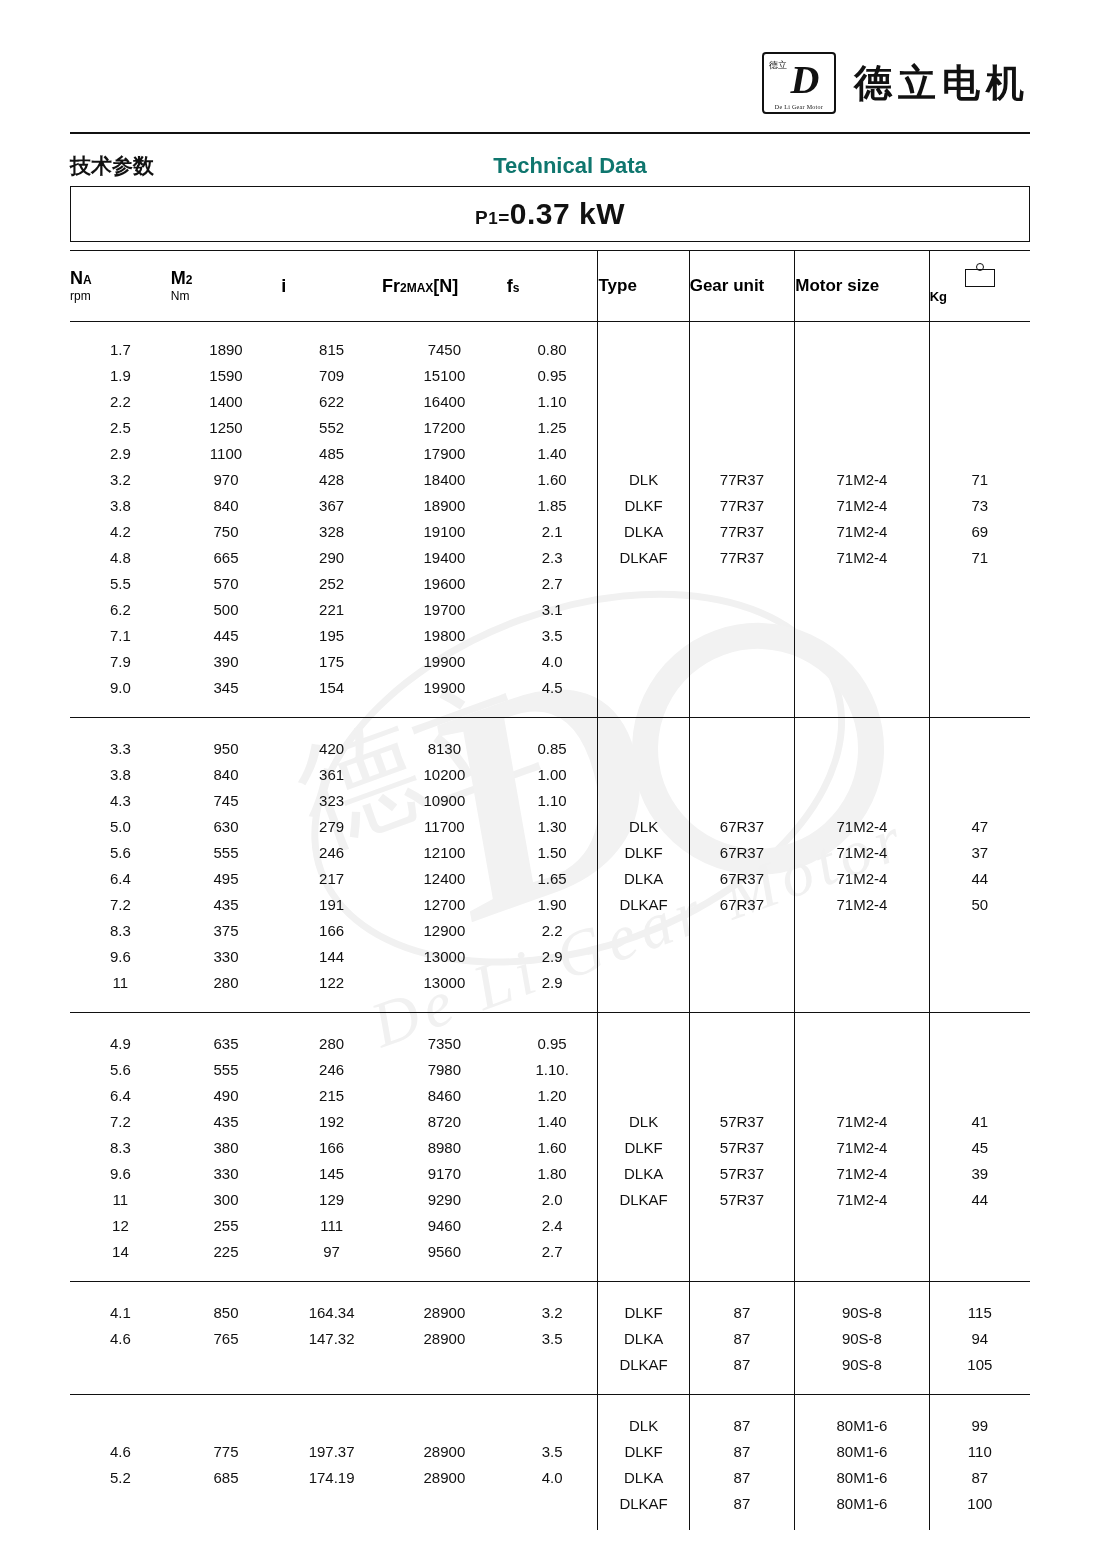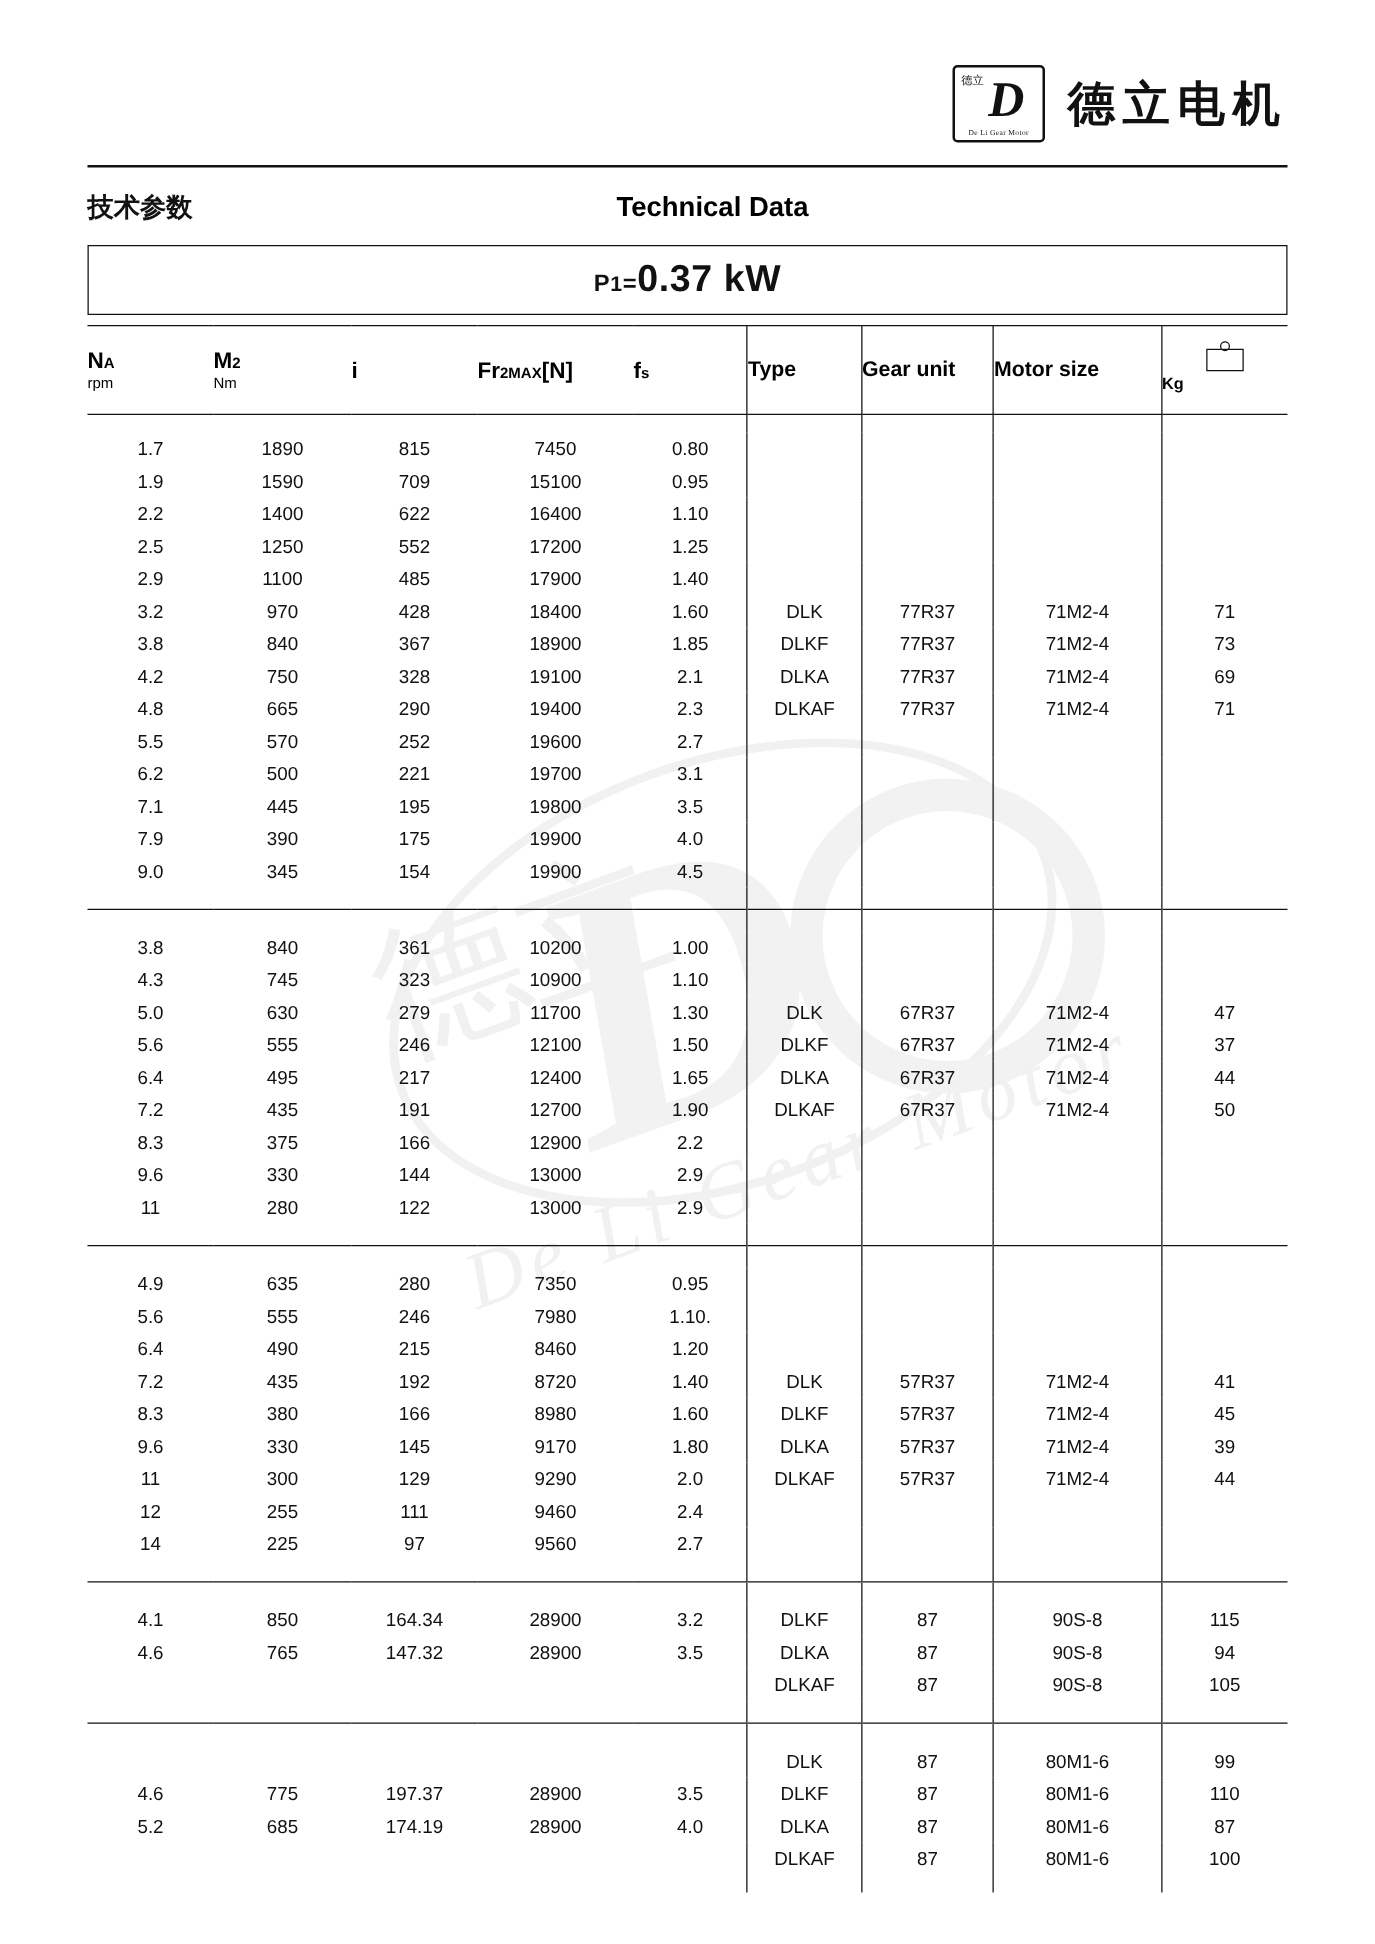--- a/index.html
+++ b/index.html
@@ -173,31 +173,30 @@
     font-size: 21px;
     font-weight: bold;
     color: #111;
     width: 220px;
   }
   .title-en {
     flex: 1;
     text-align: center;
     font-size: 22px;
     font-weight: bold;
-    color: #000000;
+    color: #0f766e;
     margin-right: 180px;
   }
 
   
   .power-box {
     position: relative;
     z-index: 2;
     border: 1.5px solid #111;
     height: 54px;
-    margin-top: 10px;
     display: flex;
     align-items: center;
     justify-content: center;
   }
   .power-text {
     font-size: 30px;
     font-weight: bold;
     color: #111;
     letter-spacing: .5px;
   }
@@ -562,20 +561,31 @@
       <tr class="group-gap">
         <td colspan="4"></td>
         <td class="vline"></td>
         <td class="vline"></td>
         <td class="vline"></td>
         <td class="vline"></td>
         <td></td>
       </tr>
 
       <tr>
+          <td>3.3</td>
+          <td>950</td>
+          <td>420</td>
+          <td>8130</td>
+          <td class="vline">0.85</td>
+          <td class="vline"></td>
+          <td class="vline"></td>
+          <td class="vline"></td>
+          <td></td>
+        </tr>
+      <tr>
           <td>3.8</td>
           <td>840</td>
           <td>361</td>
           <td>10200</td>
           <td class="vline">1.00</td>
           <td class="vline"></td>
           <td class="vline"></td>
           <td class="vline"></td>
           <td></td>
         </tr>

